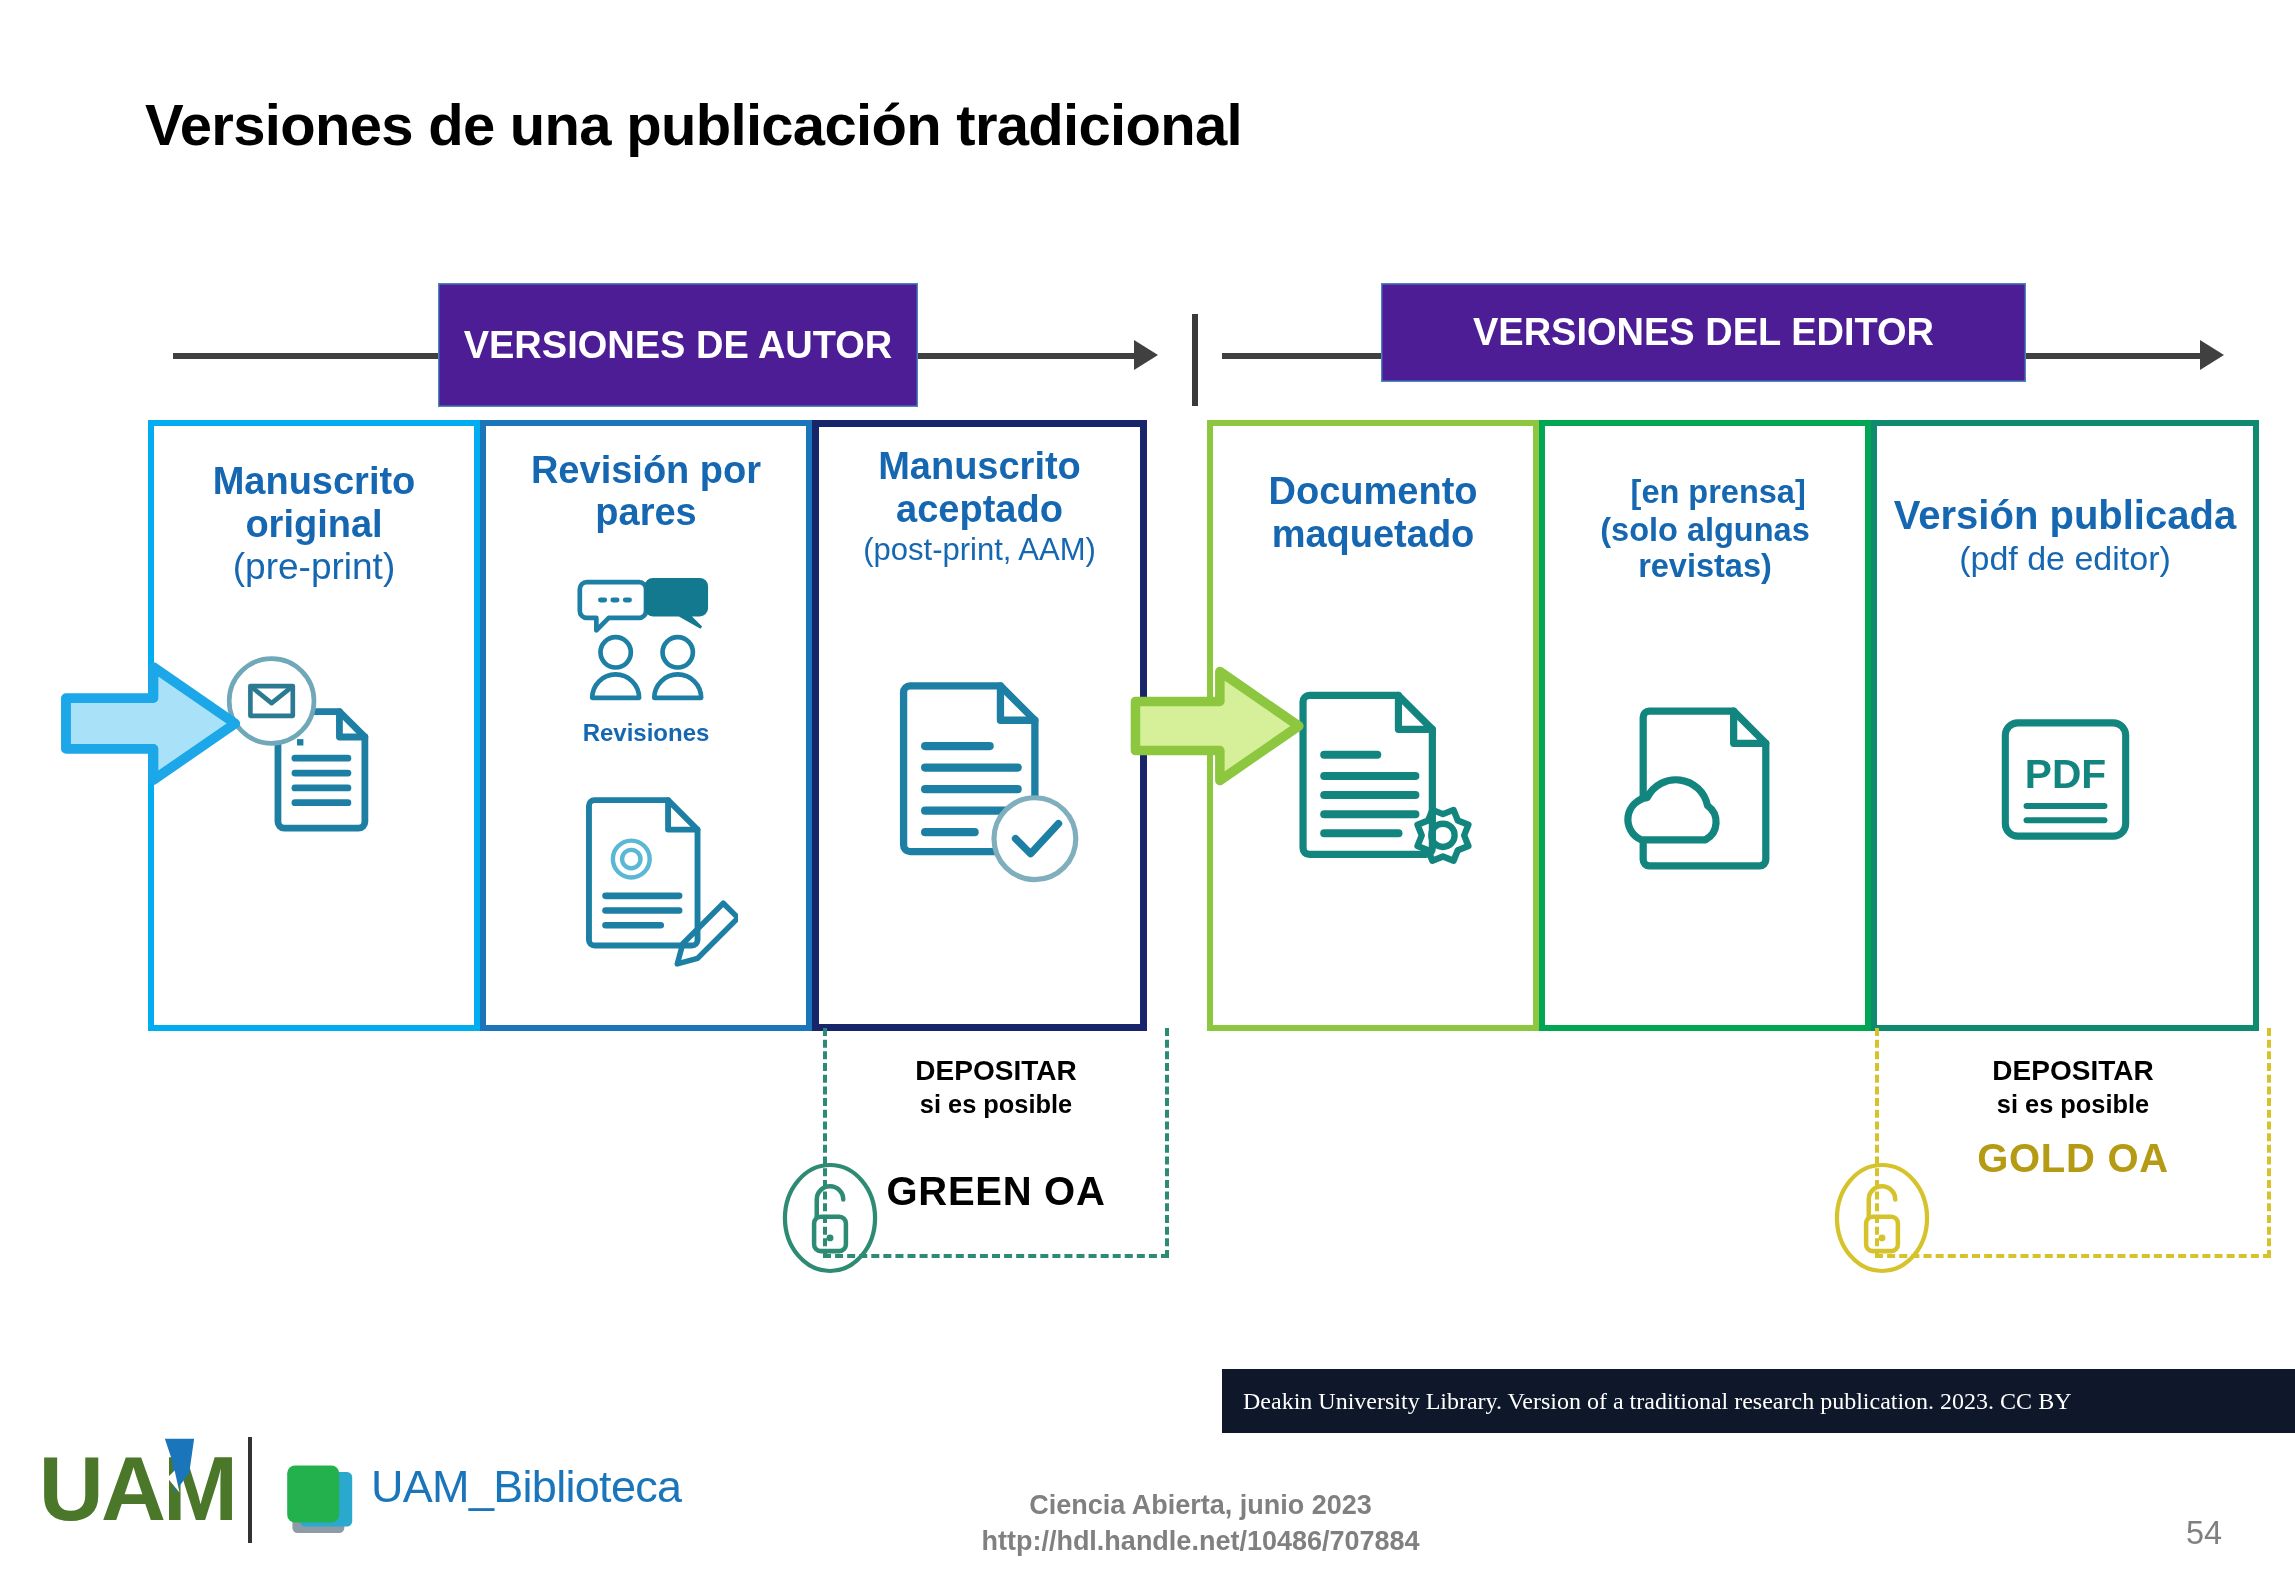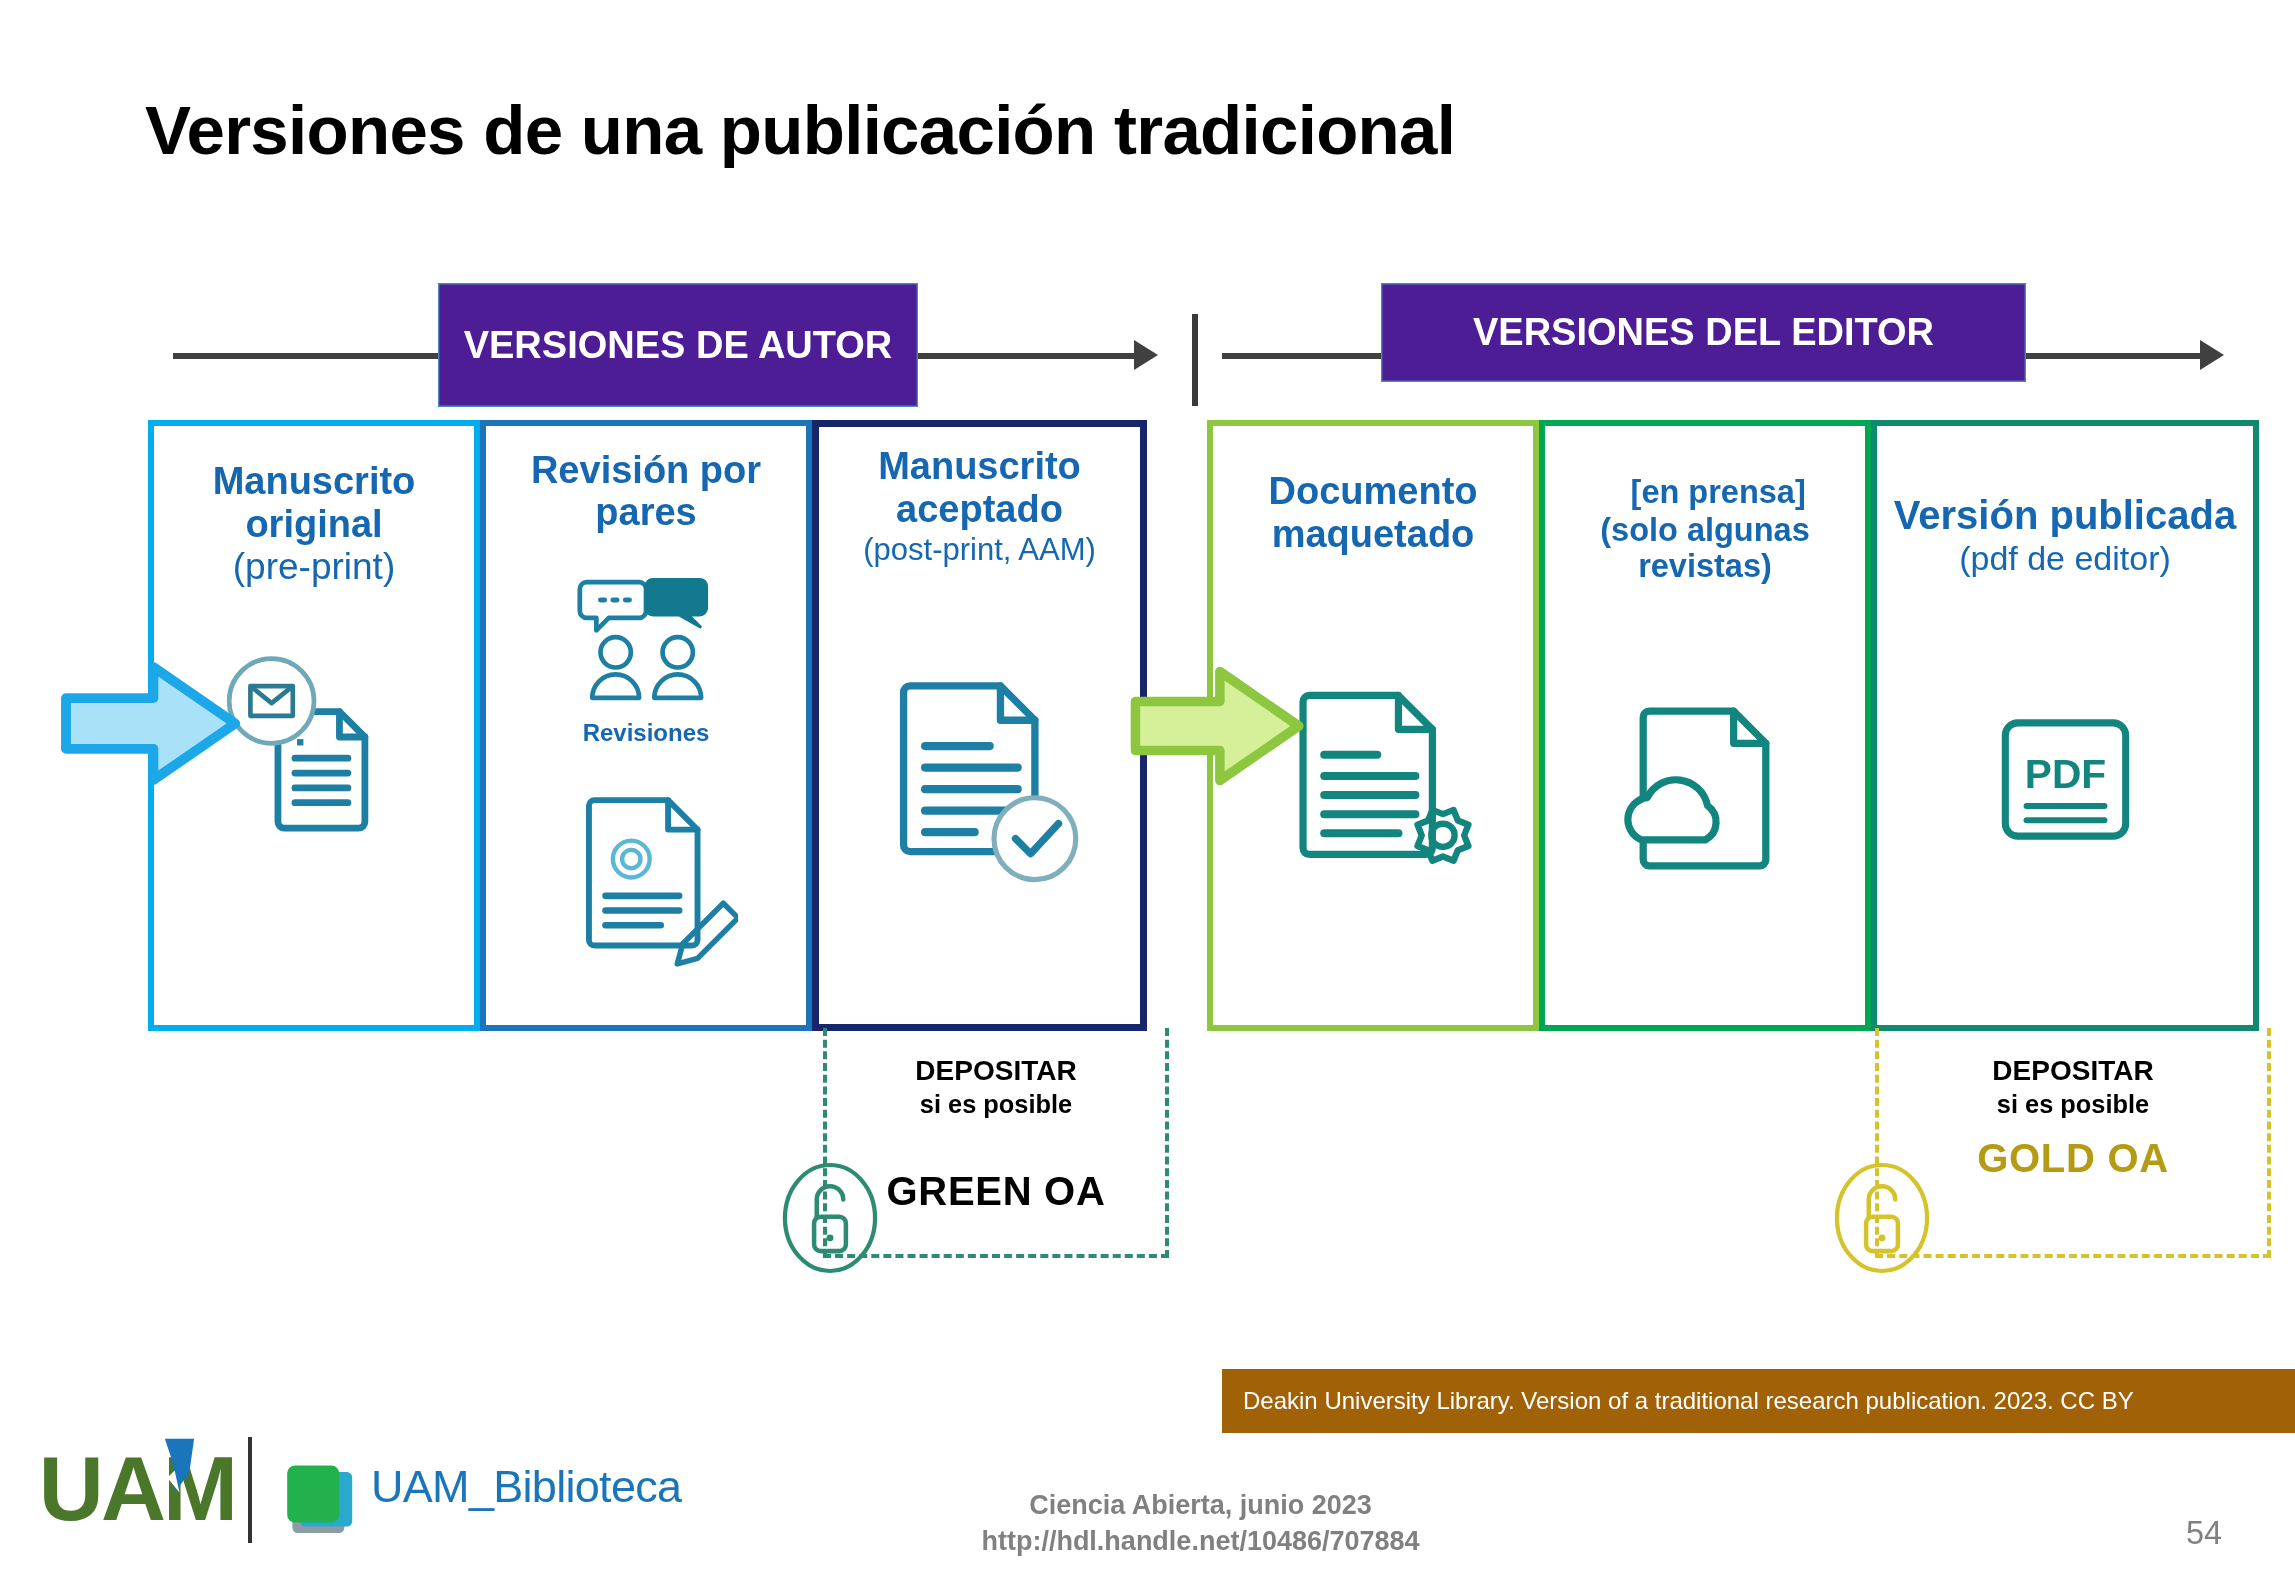--- a/index.html
+++ b/index.html
@@ -2,21 +2,21 @@
 <html style="font-size:11.3px"><head>
 <meta charset="utf-8">
 <style>
   html,body{margin:0;padding:0;background:#ffffff;}
   body{width:2295px;height:1589px;position:relative;overflow:hidden;
        font-family:"Liberation Sans",sans-serif;}
 
   
   #slide-title{
     position:absolute;left:145px;top:95px;width:1978px;
-    font-size:69px;font-weight:bold;color:#000000;letter-spacing:-0.7px;
+    font-size:58px;font-weight:bold;color:#000000;letter-spacing:-0.7px;
     line-height:1.05;white-space:nowrap;
   }
 
   
   .arrow-line{position:absolute;height:6.4px;background:#404040;}
   .arrow-head{position:absolute;width:0;height:0;
      border-top:15.5px solid transparent;border-bottom:15.5px solid transparent;
      border-left:24px solid #404040;}
   #section-divider{position:absolute;left:1192px;top:314px;width:6.4px;height:92px;background:#3a3a3a;}
 
@@ -71,23 +71,23 @@
       margin-top:25.4px;line-height:1.28;}
   .oa-sub{font-size:25.4px;font-weight:bold;color:#000000;text-align:center;line-height:1.25;}
   .oa-label{font-size:40px;font-weight:bold;text-align:center;margin-top:15.5px;letter-spacing:0.7px;}
   #oa-green .oa-label{color:#000000;margin-top:48px;}
   #oa-gold  .oa-label{color:#B59B14;}
   .oa-lock{position:absolute;}
 
   
   #attribution{
     position:absolute;left:1222px;top:1369px;width:1074px;height:64px;
-    background:#a16207;color:#ffffff;display:flex;align-items:center;
+    background:#0f172a;color:#ffffff;display:flex;align-items:center;
     font-size:24px;padding-left:21px;box-sizing:border-box;
-    overflow:hidden;white-space:nowrap;
+    overflow:hidden;white-space:nowrap;font-family:Liberation Serif, serif;
   }
 
   
   #footer-center{
     position:absolute;left:812px;top:1487px;width:777px;text-align:center;
     color:#808080;font-size:27px;font-weight:bold;line-height:1.35;
   }
   #page-number{
     position:absolute;left:2186px;top:1515px;color:#808080;font-size:32.5px;
   }

